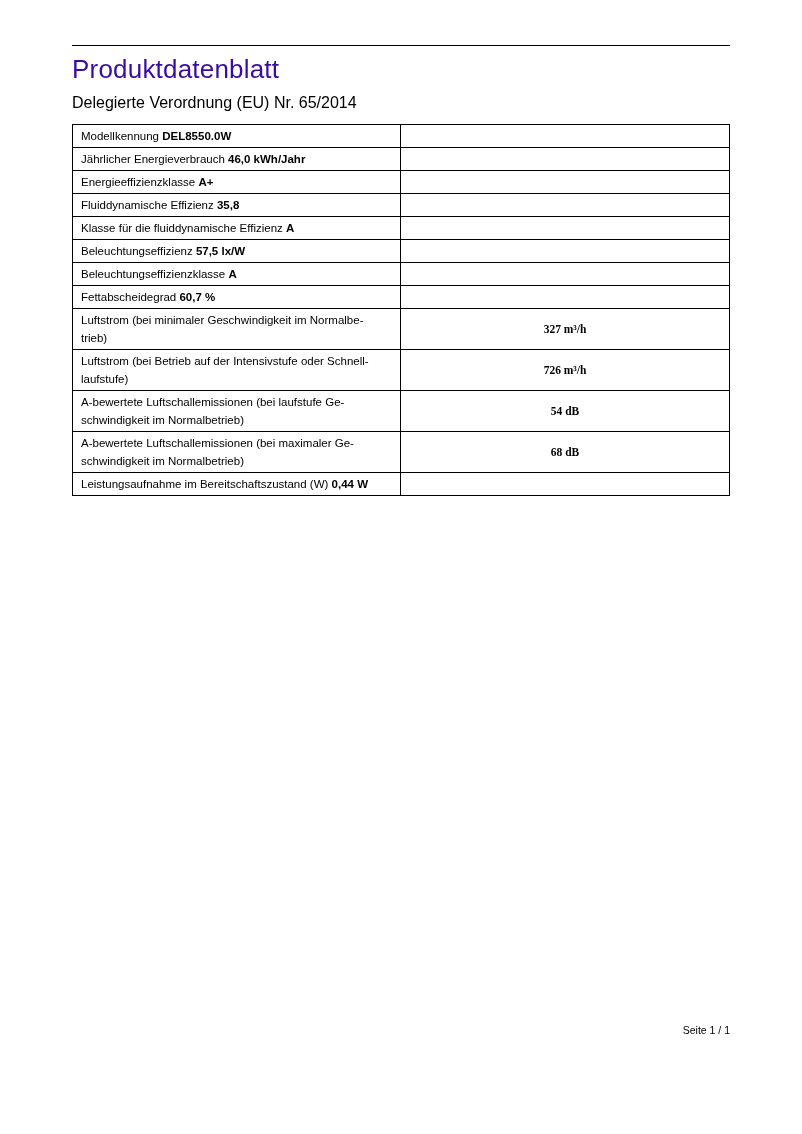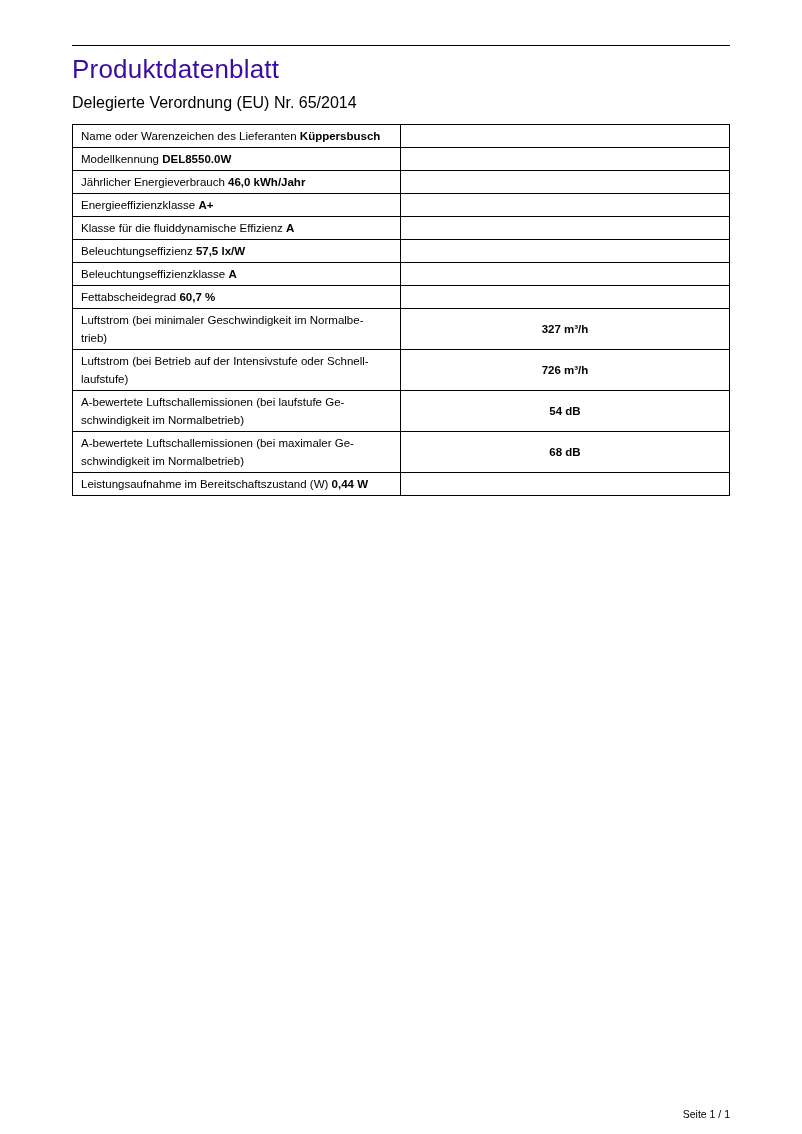--- a/index.html
+++ b/index.html
@@ -44,54 +44,55 @@
   }
   td.label-cell {
     width: 328px;
     white-space: pre-line;
     line-height: 18px;
   }
   td.value-cell {
     text-align: center;
     font-weight: bold;
     line-height: 18px;
+    font-family: Liberation Serif, serif;
   }
   td.label-cell b { font-weight: bold; }
   .page-footer {
     position: absolute;
-    top: 1108px;
+    top: 1024px;
     right: 72px;
     font-size: 10.5px;
     color: #000000;
   }
 </style>
 </head>
 <body>
 
 <div class="page">
   <div class="content">
     <div class="top-rule"></div>
     <h1 class="doc-title">Produktdatenblatt</h1>
     <div class="doc-subtitle">Delegierte Verordnung (EU) Nr. 65/2014</div>
     <table class="datasheet">
       <tbody id="rows">
           <tr>
-            <td class="label-cell"><span>Name oder Warenzeichen des Lieferanten </span><b>Küppersbusch</b></td>
-            <td class="value-cell"></td>
-          </tr>
-          <tr>
             <td class="label-cell"><span>Modellkennung </span><b>DEL8550.0W</b></td>
             <td class="value-cell"></td>
           </tr>
           <tr>
             <td class="label-cell"><span>Jährlicher Energieverbrauch </span><b>46,0 kWh/Jahr</b></td>
             <td class="value-cell"></td>
           </tr>
           <tr>
             <td class="label-cell"><span>Energieeffizienzklasse </span><b>A+</b></td>
+            <td class="value-cell"></td>
+          </tr>
+          <tr>
+            <td class="label-cell"><span>Fluiddynamische Effizienz </span><b>35,8</b></td>
             <td class="value-cell"></td>
           </tr>
           <tr>
             <td class="label-cell"><span>Klasse für die fluiddynamische Effizienz </span><b>A</b></td>
             <td class="value-cell"></td>
           </tr>
           <tr>
             <td class="label-cell"><span>Beleuchtungseffizienz </span><b>57,5 lx/W</b></td>
             <td class="value-cell"></td>
           </tr>

